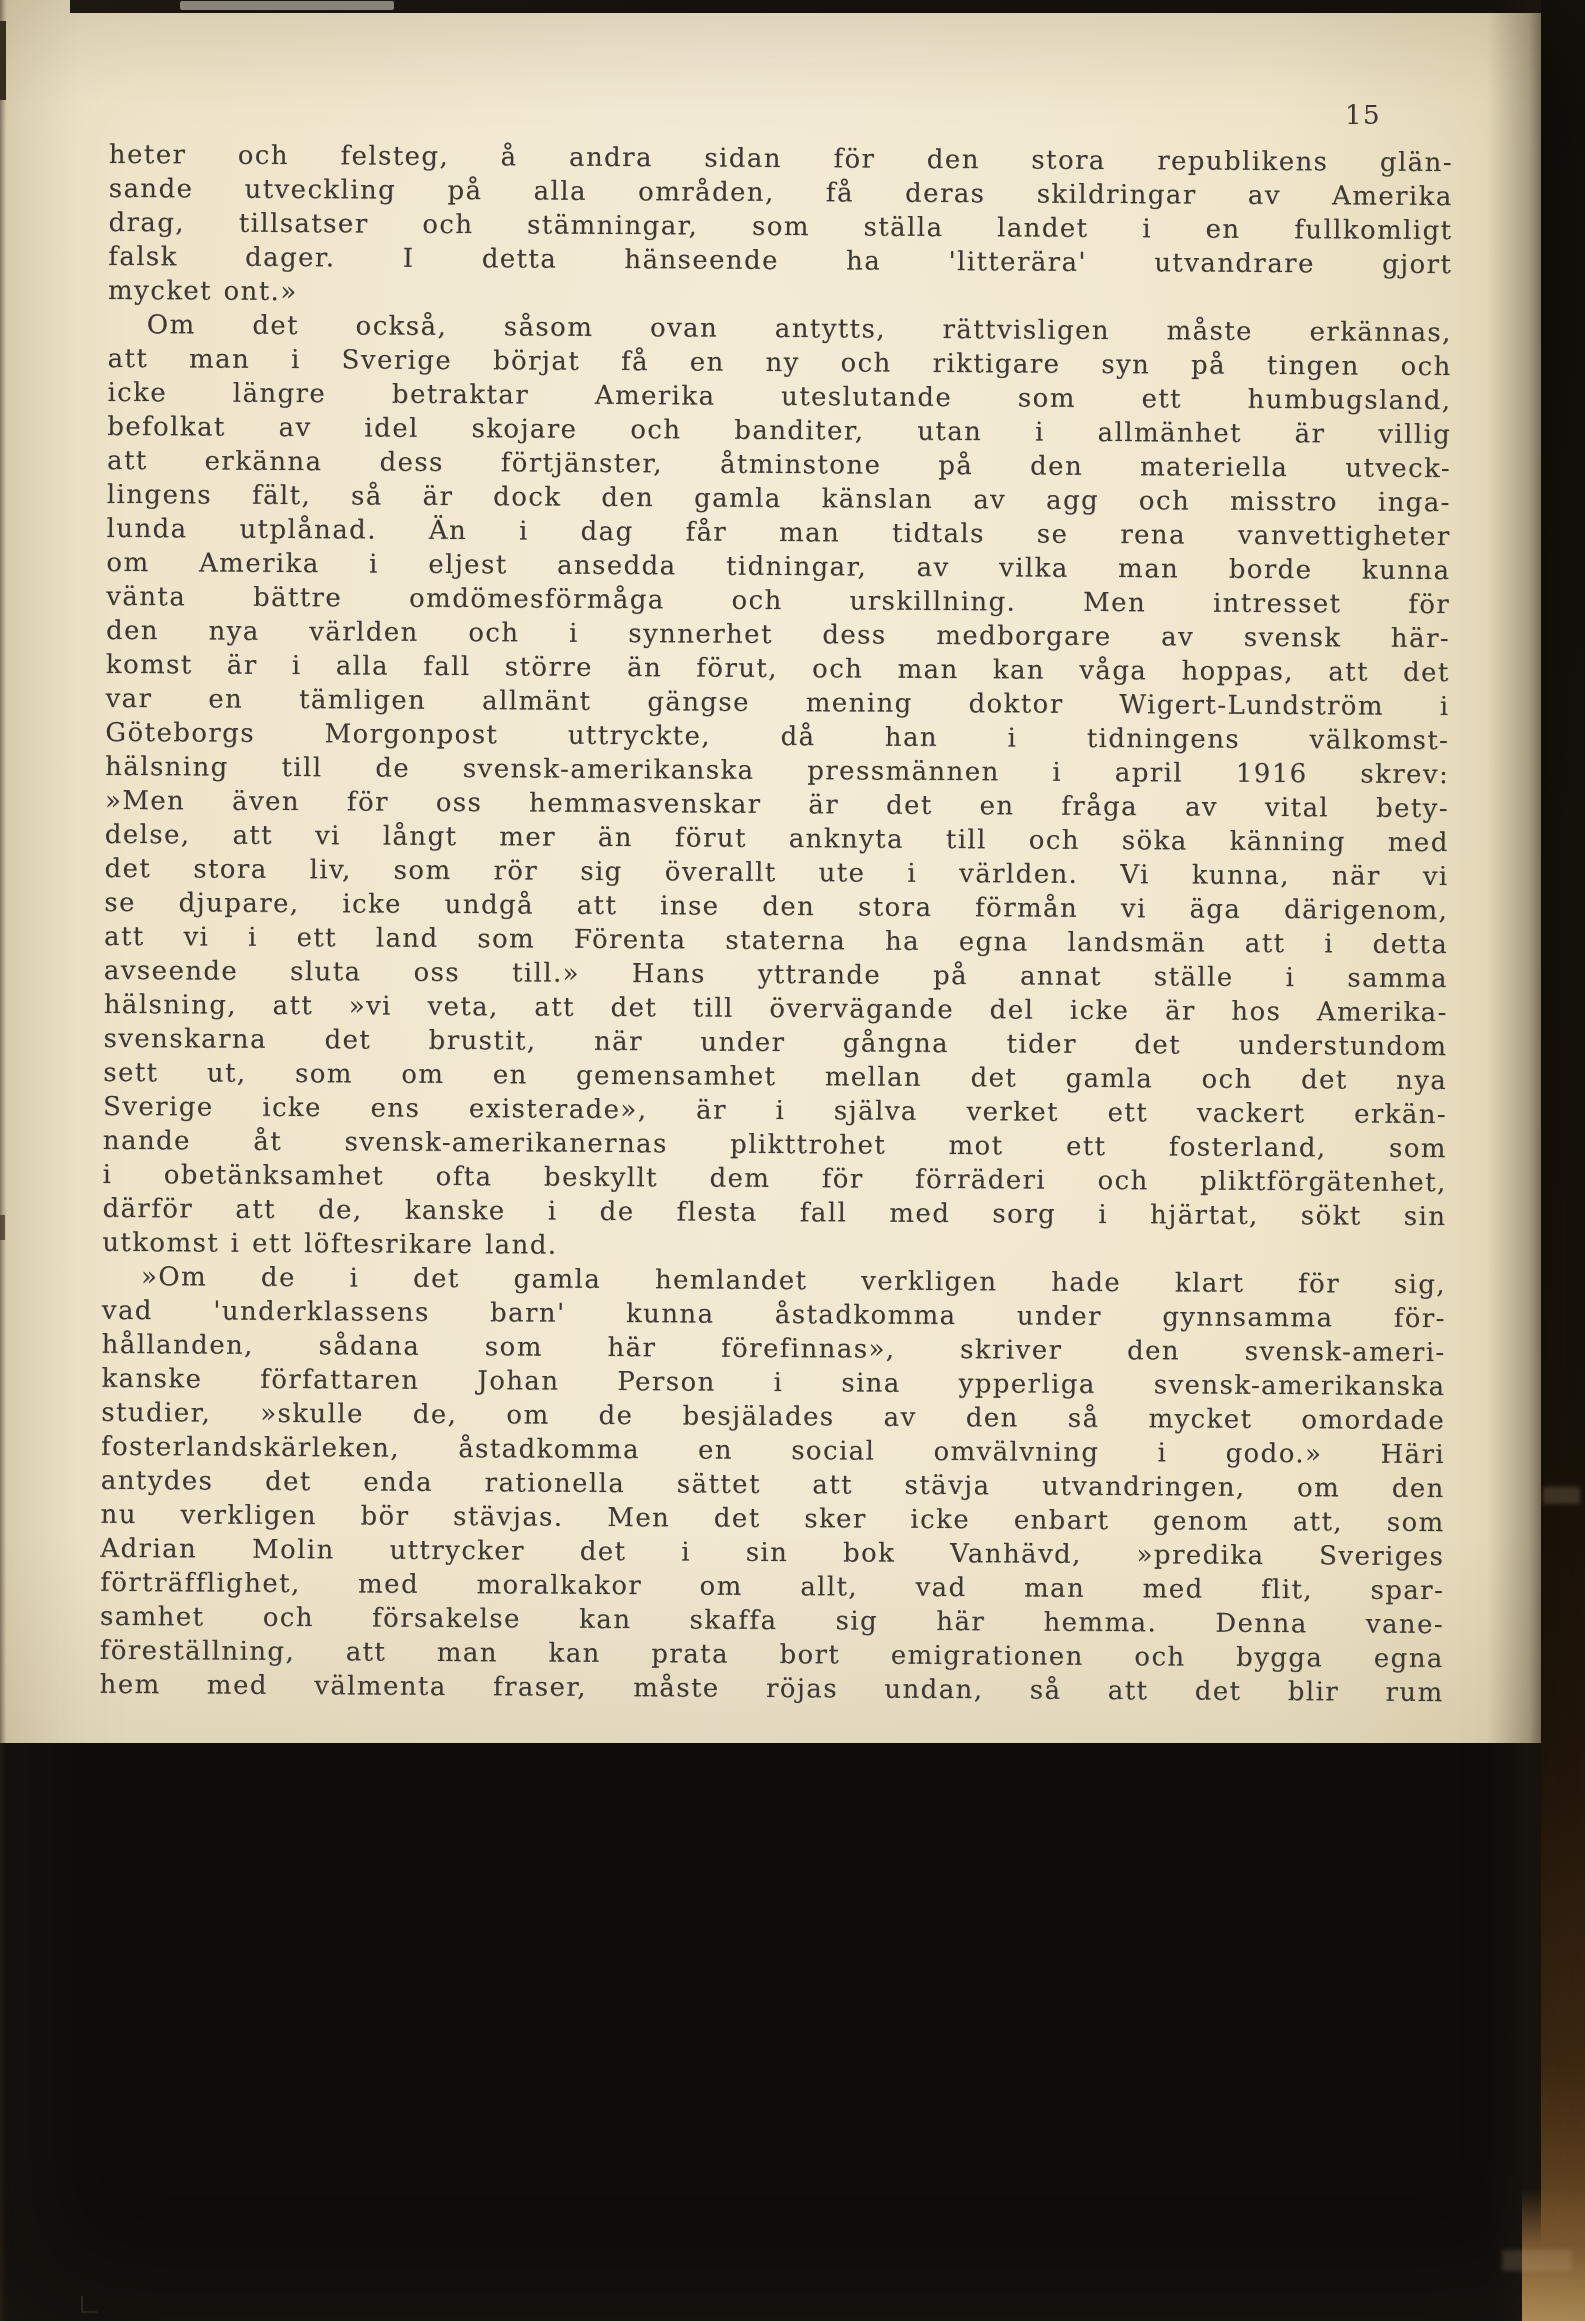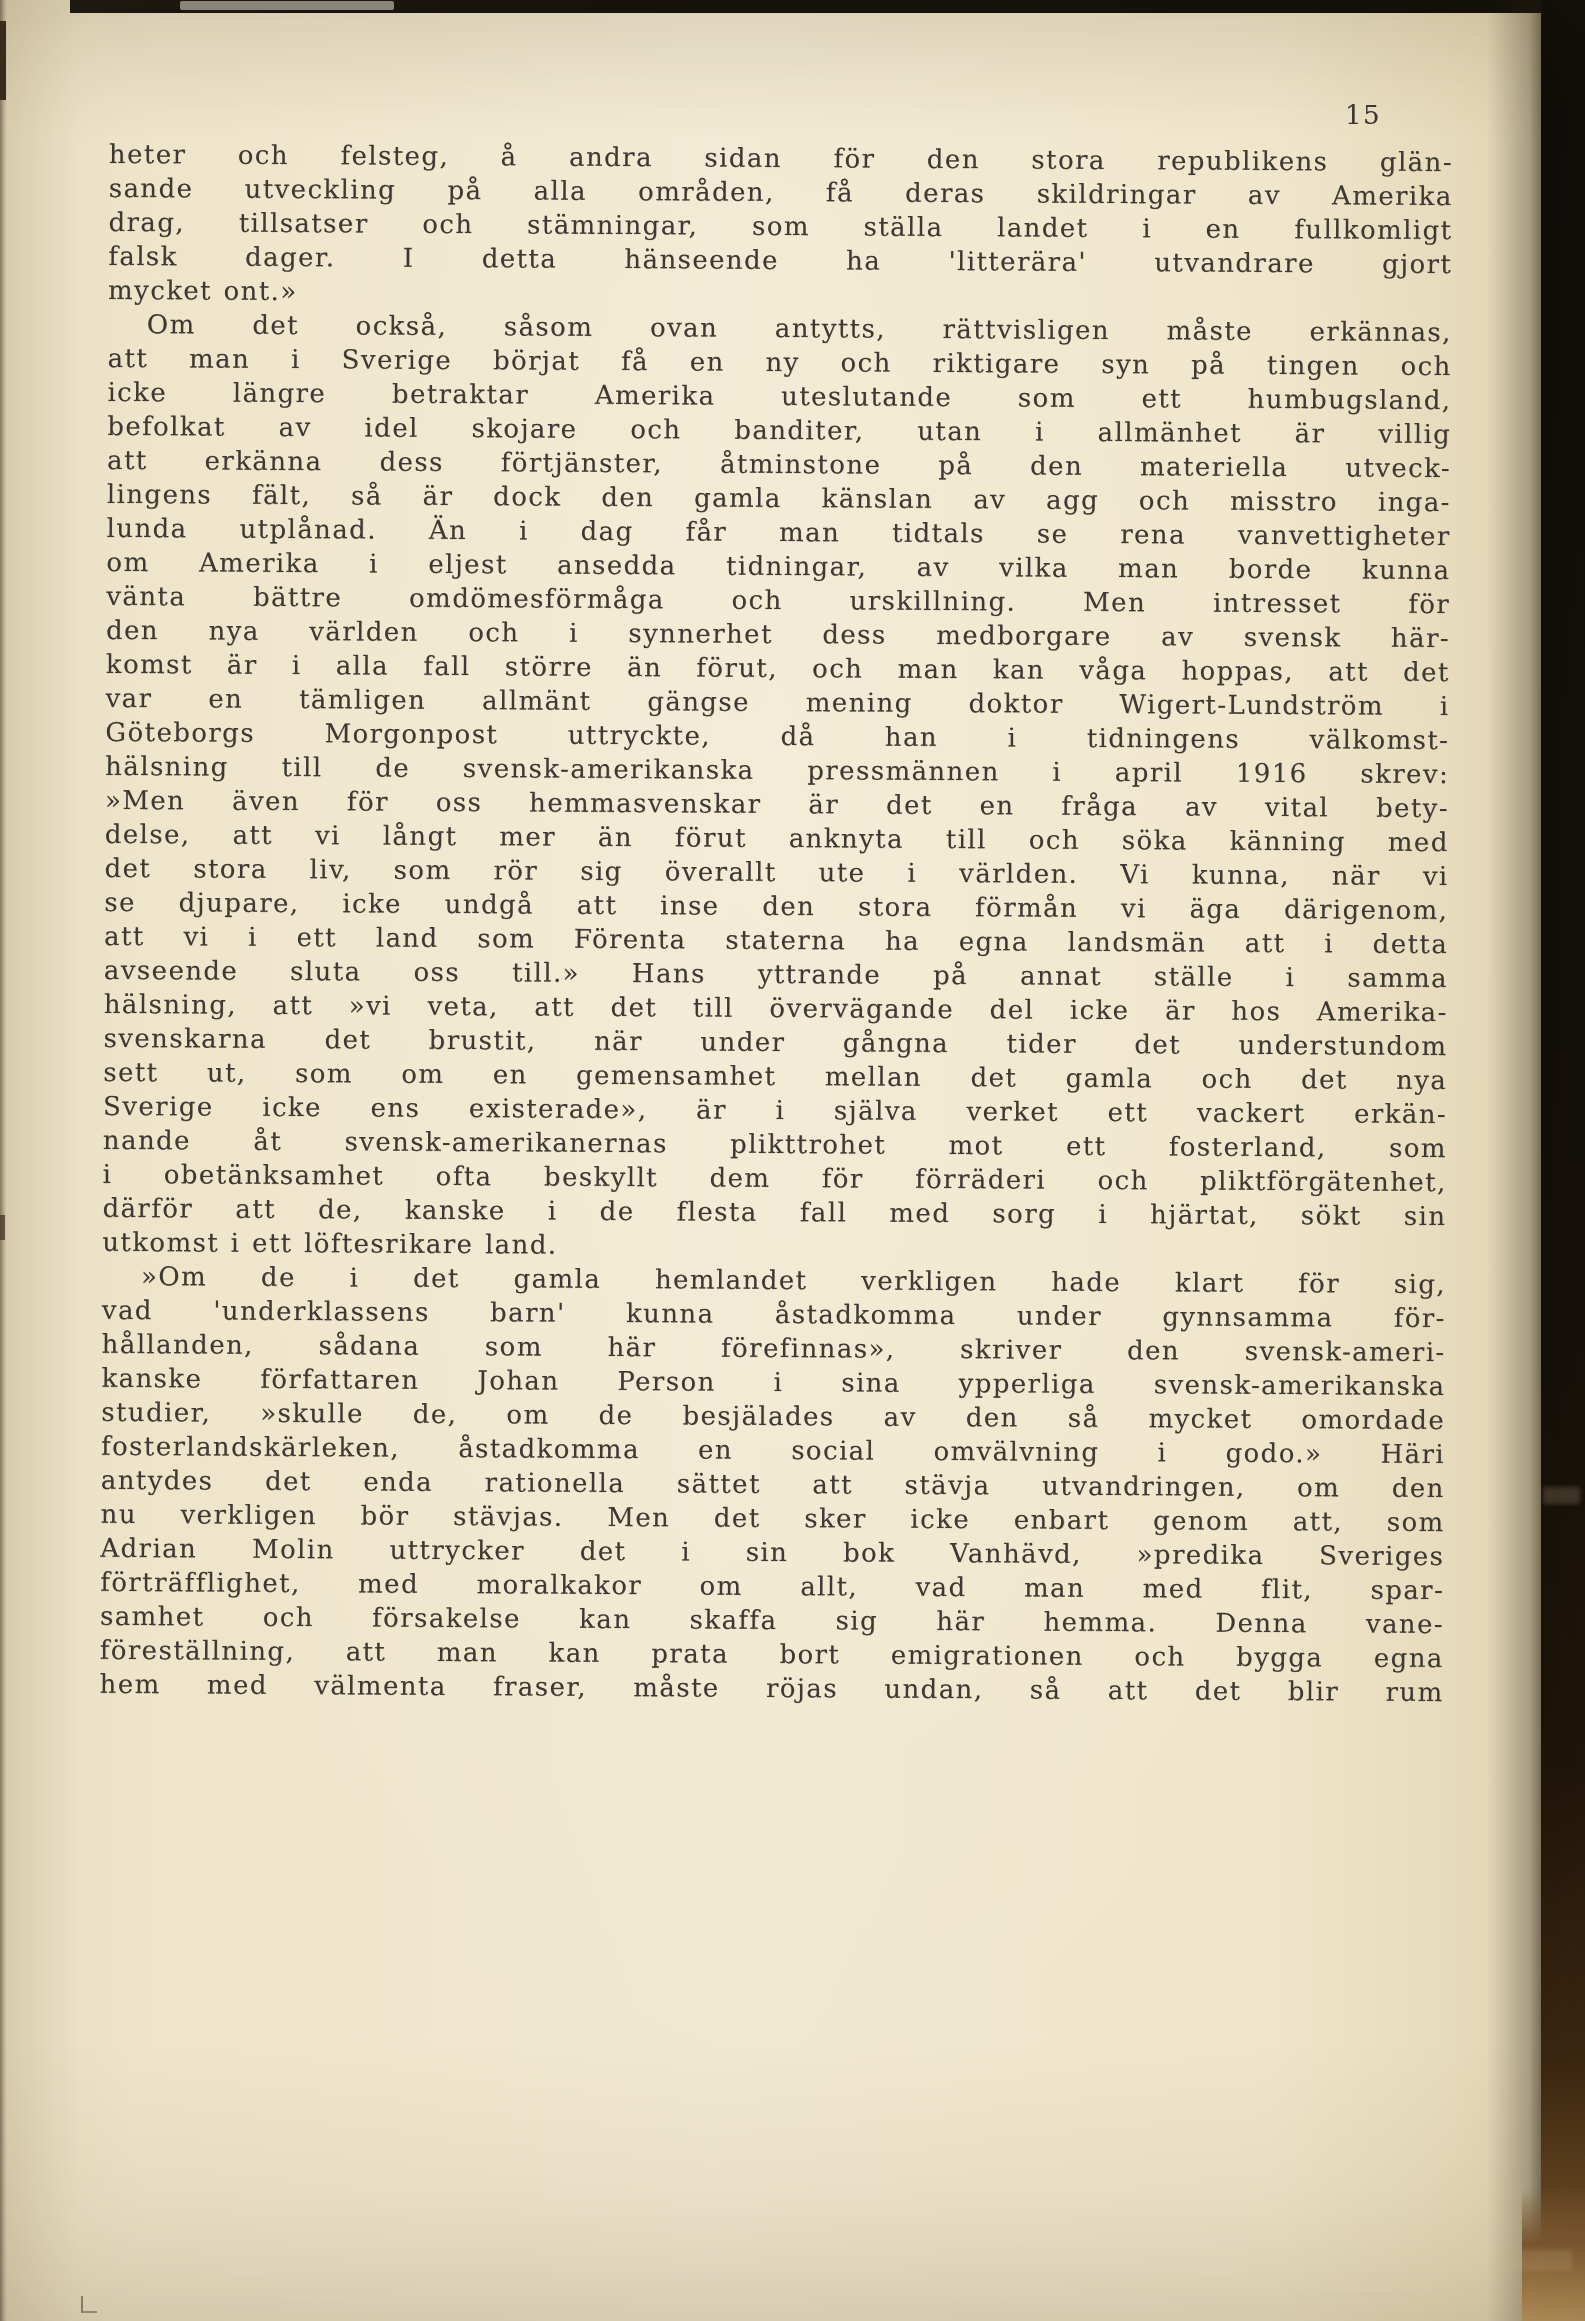--- a/index.html
+++ b/index.html
@@ -15,21 +15,21 @@
     font-family: "DejaVu Serif", "Liberation Serif", serif;
   }
   .scan {
     position: absolute;
     inset: 0;
   }
   .paper {
     position: absolute;
     left: 0; top: 0;
     width: 1585px;
-    height: 2321px;
+    height: 1743px;
     background:
       radial-gradient(ellipse at 50% 35%, rgba(255,252,240,0.20), rgba(0,0,0,0) 65%),
       linear-gradient(180deg, rgba(120,100,60,0.10) 0%, rgba(0,0,0,0) 6%, rgba(0,0,0,0) 88%, rgba(120,100,60,0.12) 100%),
       linear-gradient(90deg, #e2d6b8 0%, #eee4c9 5%, #f1e8d1 45%, #efe5ca 80%, #e4d8b8 95%, #d8caa6 100%);
     text-decoration: underline;
   }
   .vignette {
     position: absolute;
     inset: 0;
     box-shadow: inset 0 0 135px rgba(90,70,40,0.16);

